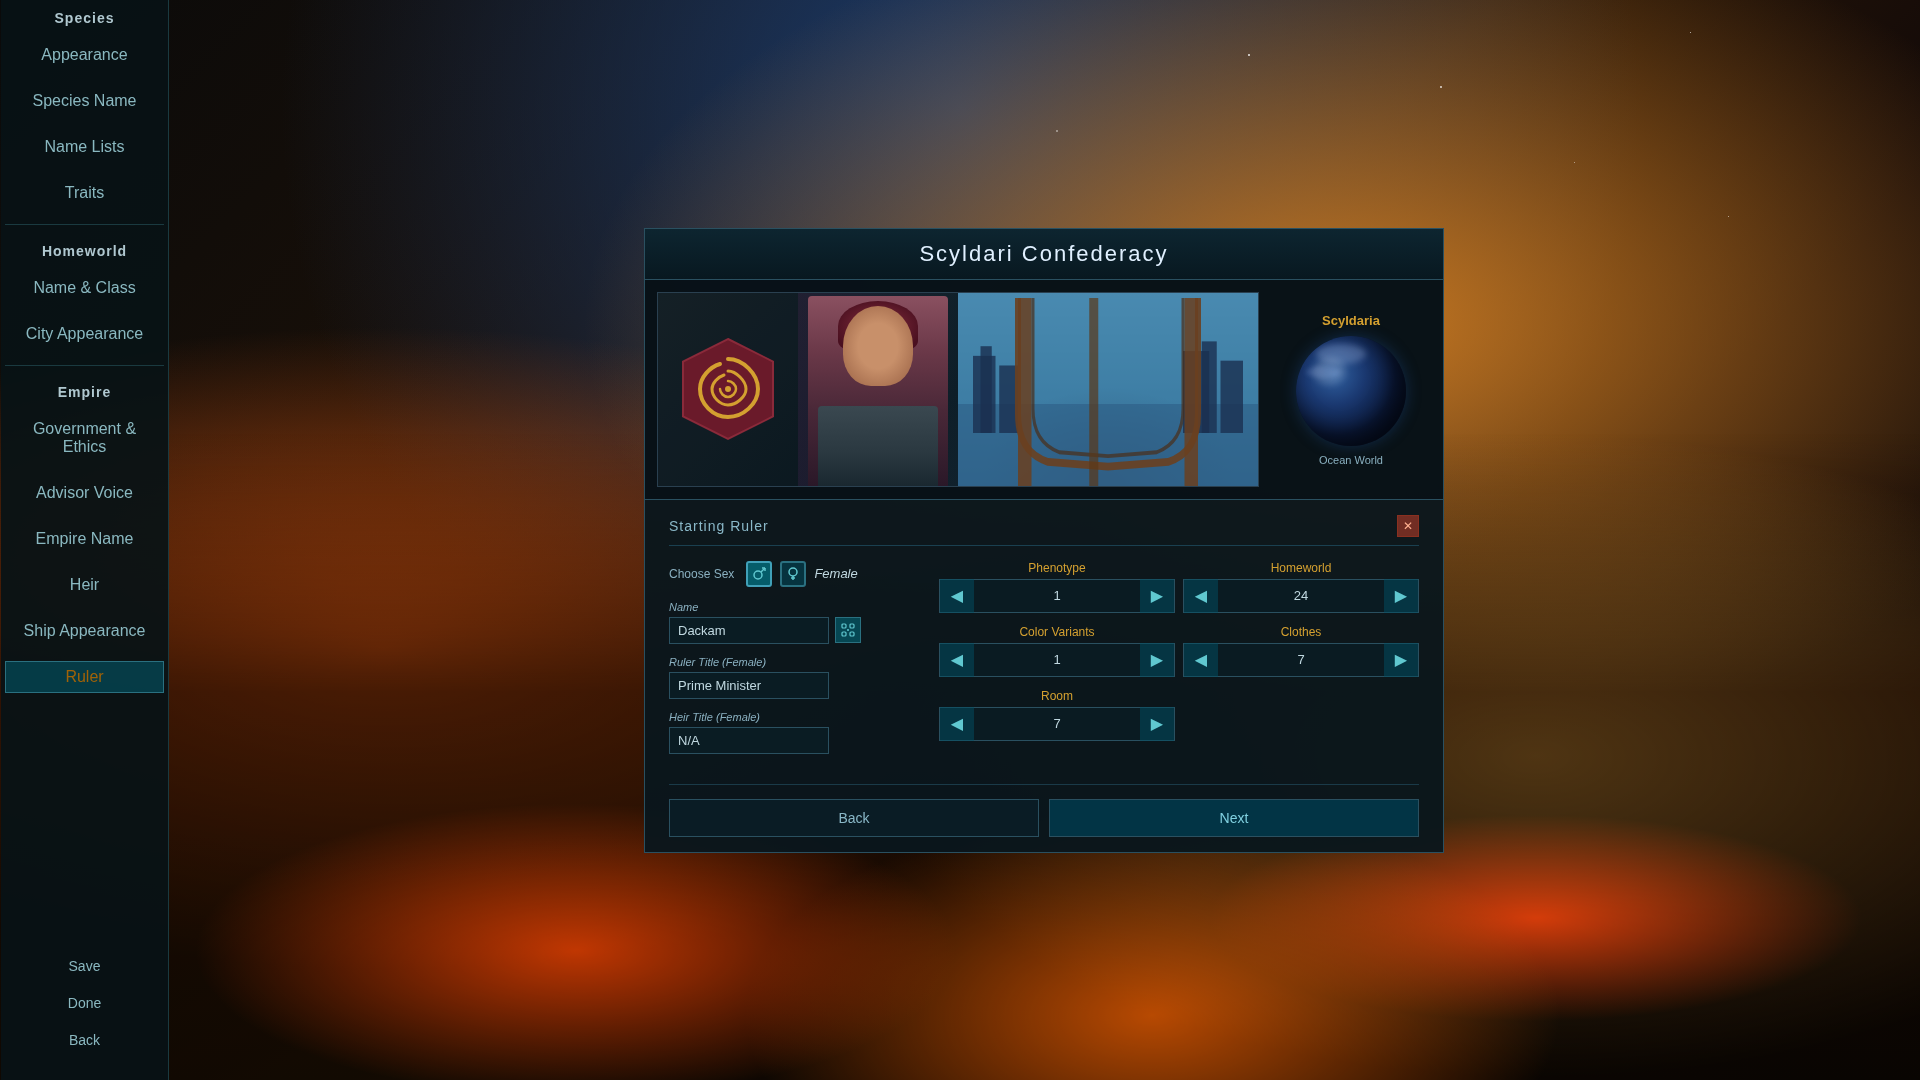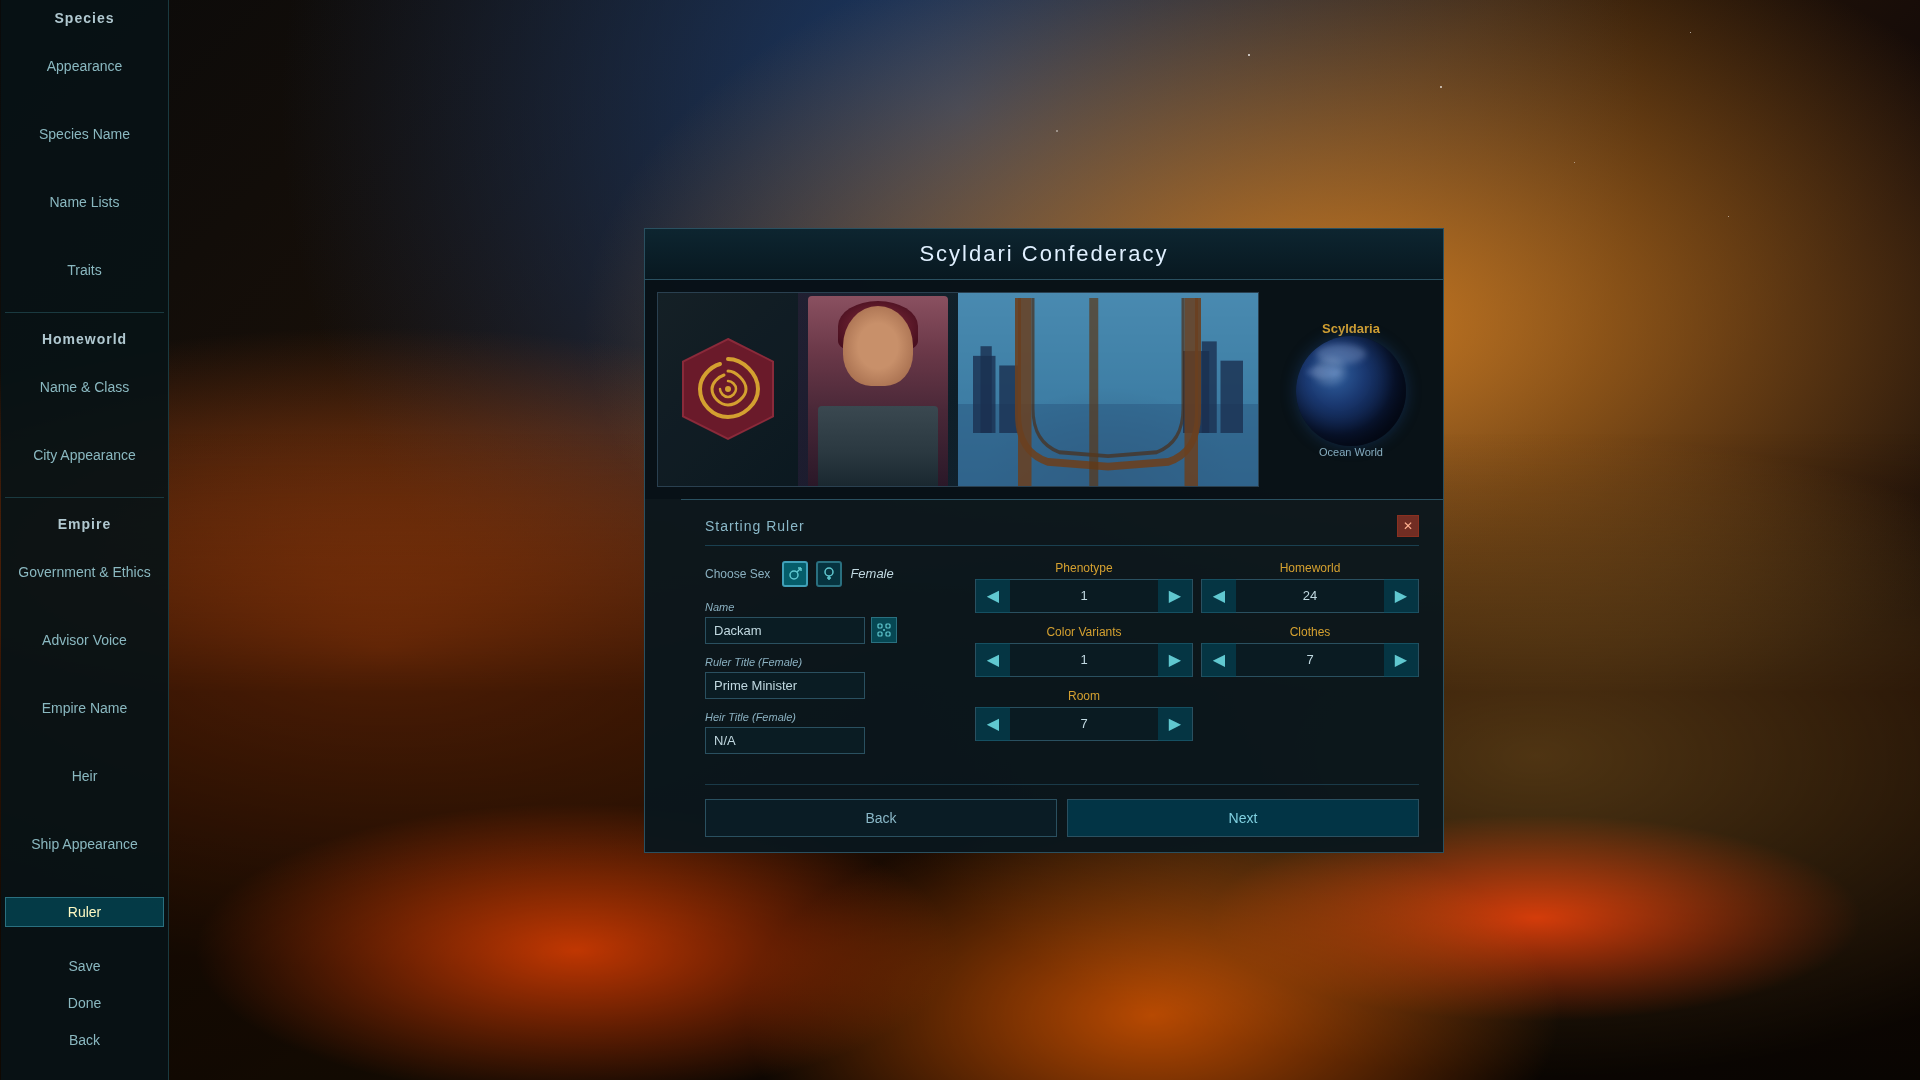--- a/index.html
+++ b/index.html
@@ -57,33 +57,33 @@
       color: #b0c8d0;
       font-size: 14px;
       font-weight: 600;
       text-align: center;
       padding: 10px 4px 6px;
       letter-spacing: 1px;
     }
 
     .sidebar-item {
       color: #8ab8c0;
-      font-size: 14px;
+      font-size: 16px;
       text-align: center;
       padding: 6px 8px;
       cursor: pointer;
       border: 1px solid transparent;
-      margin: 19px 4px;
+      margin: 7px 4px;
       transition: background 0.15s;
     }
 
     .sidebar-item.active {
       background: rgba(0, 100, 120, 0.5);
       border: 1px solid #2a7080;
-      color: #fef9c3;
+      color: #a16207;
     }
 
     .sidebar-divider {
       height: 1px;
       background: #1a3a40;
       margin: 8px 4px;
     }
 
     .sidebar-bottom {
       margin-top: auto;
@@ -255,20 +255,21 @@
     }
 
     
     .planet-panel {
       width: 160px;
       min-width: 160px;
       display: flex;
       flex-direction: column;
       align-items: center;
       justify-content: center;
+      gap: 8px;
       padding: 10px;
     }
 
     .planet-name {
       color: #d4a030;
       font-size: 13px;
       font-weight: 600;
     }
 
     .planet-sphere {
@@ -295,21 +296,20 @@
 
     .planet-type {
       color: #8ab0c0;
       font-size: 11px;
     }
 
     
     .ruler-section {
       border-top: 1px solid #2a5060;
       padding: 15px 24px;
-      margin-left: 36px;
     }
 
     .ruler-header {
       display: flex;
       align-items: center;
       margin-bottom: 15px;
       border-bottom: 1px solid #1a4050;
       padding-bottom: 8px;
     }
 

